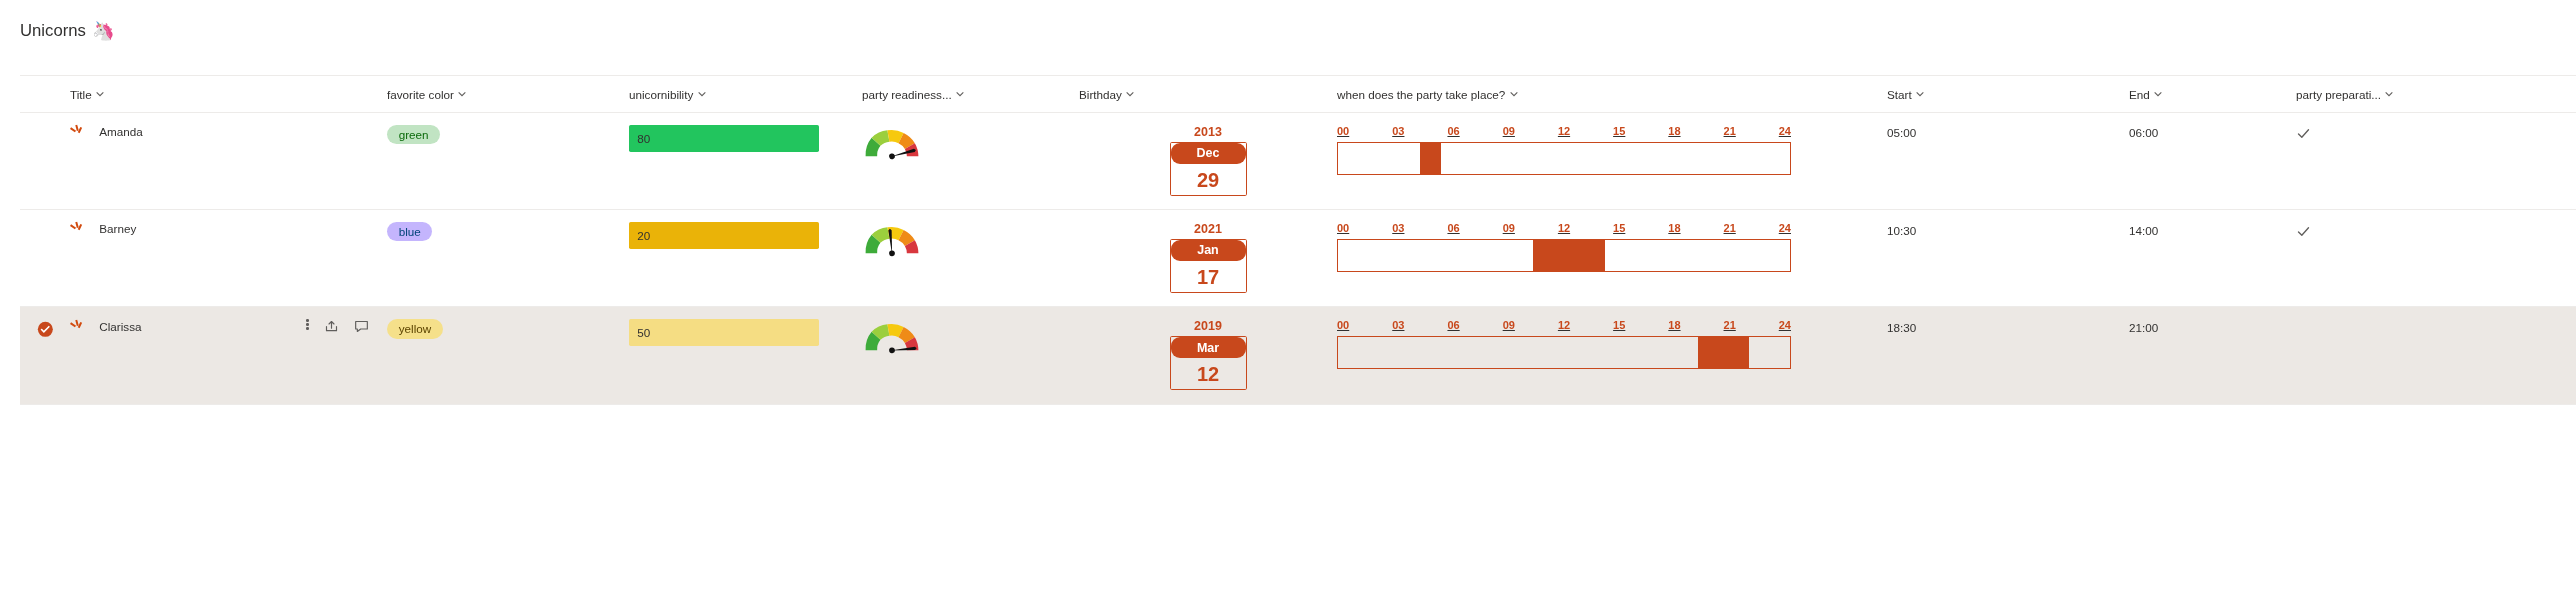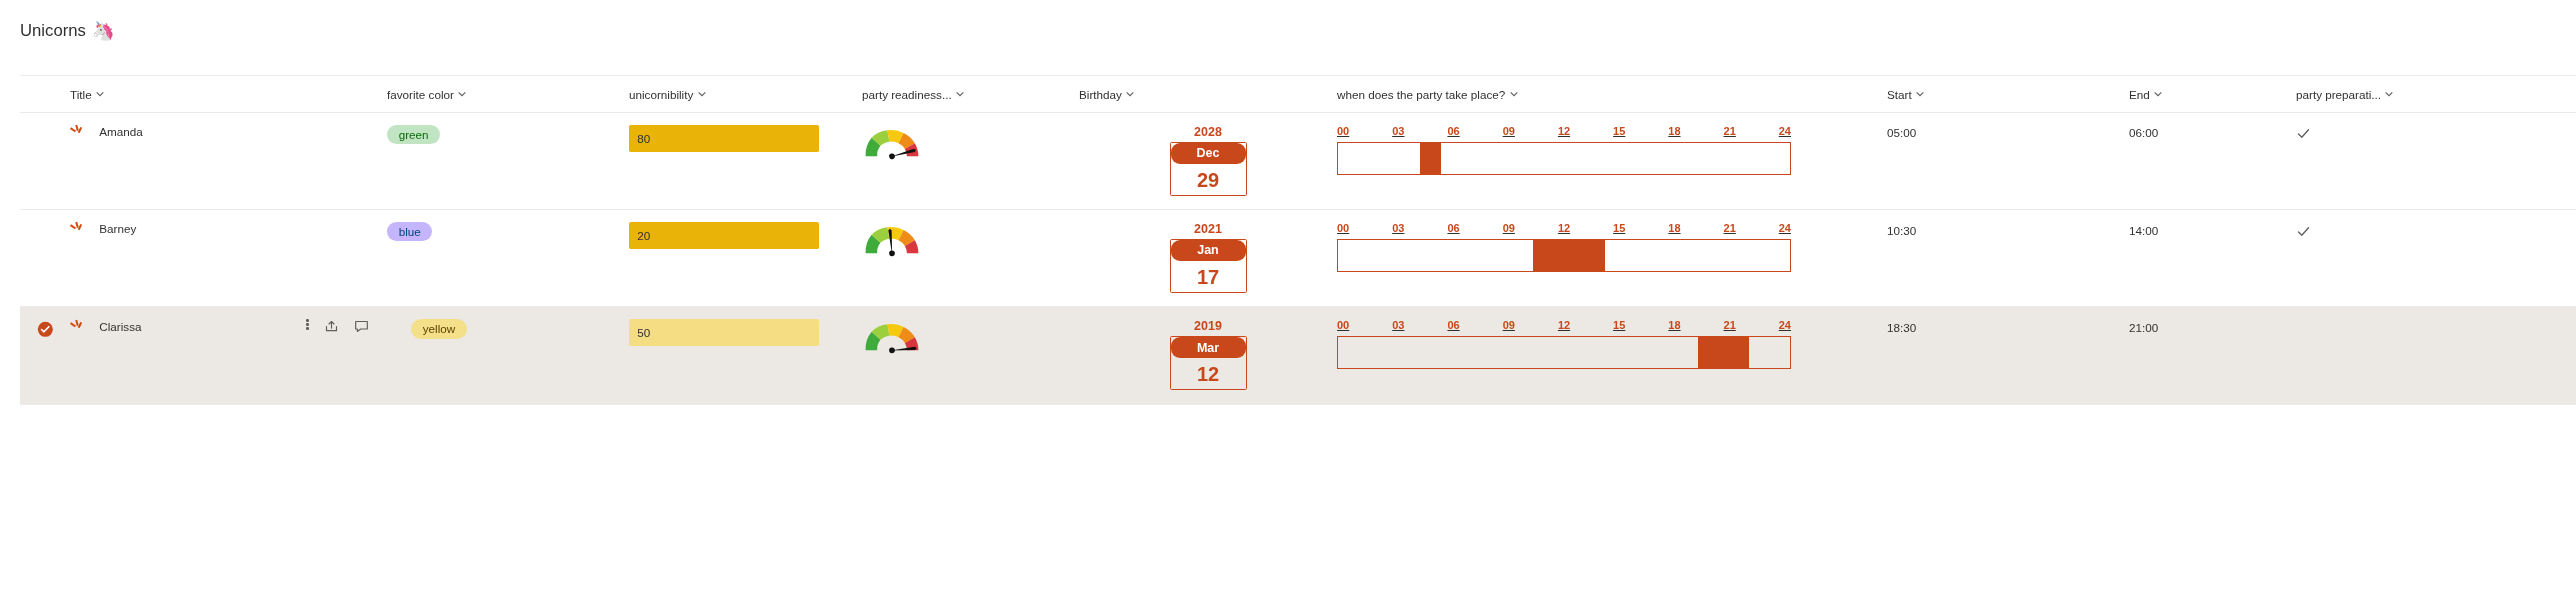--- a/index.html
+++ b/index.html
@@ -165,32 +165,32 @@
     <div id="rows-mount">
         <div class="row data-row">
           <div class="sel-cell"></div>
           <div class="title-cell">
             <span class="item-icon">
               <span class="m3"></span>
             </span>
             <span>Amanda</span>
           </div>
           <div><span class="tag" style="background: rgb(193, 228, 195); color: rgb(11, 106, 11);">green</span></div>
-          <div><span class="uni-pill" style="background: #eab308;">80</span></div>
+          <div><span class="uni-pill" style="background: #22c55e;">80</span></div>
           <div>
             <div class="gauge-wrap"><svg width="60" height="33" viewBox="0 0 72 40" style="overflow:visible">
                 <use href="#gauge-arc"></use>
                 <g transform="translate(36 38) rotate(75)">
                   <path d="M0 2 L-2 -28 L0 -30 L2 -28 Z" fill="#111"></path>
                   <circle r="3.5" fill="#111"></circle>
                 </g>
               </svg></div>
           </div>
           <div class="bday-cell">
-            <div class="date-year">2028</div>
+            <div class="date-year">2013</div>
             <div class="date-card">
               <div class="date-month">Dec</div>
               <div class="date-day">29</div>
             </div>
           </div>
           <div>
             <div class="timeline">
               <div class="tl-ticks">
                 <span>00</span>
                 <span>03</span>
@@ -282,21 +282,21 @@
                 <b></b>
               </span>
               <svg width="15" height="15" viewBox="0 0 18 18">
                 <path d="M3 9v5h12V9M9 3v8M6 6l3-3 3 3" stroke="#605e5c" stroke-width="1.4" fill="none" stroke-linecap="round" stroke-linejoin="round"></path>
               </svg>
               <svg width="15" height="15" viewBox="0 0 18 18">
                 <path d="M2 3h14v9H8l-4 3v-3H2z" stroke="#605e5c" stroke-width="1.4" fill="none" stroke-linejoin="round"></path>
               </svg>
             </div>
           </div>
-          <div><span class="tag" style="background: rgb(245, 224, 138); color: rgb(92, 68, 0); margin-left: 24px;">yellow</span></div>
+          <div><span class="tag" style="background: rgb(245, 224, 138); color: rgb(92, 68, 0);">yellow</span></div>
           <div><span class="uni-pill" style="background: rgb(245, 221, 131);">50</span></div>
           <div>
             <div class="gauge-wrap"><svg width="60" height="33" viewBox="0 0 72 40" style="overflow:visible">
                 <use href="#gauge-arc"></use>
                 <g transform="translate(36 38) rotate(85)">
                   <path d="M0 2 L-2 -28 L0 -30 L2 -28 Z" fill="#111"></path>
                   <circle r="3.5" fill="#111"></circle>
                 </g>
               </svg></div>
           </div>

